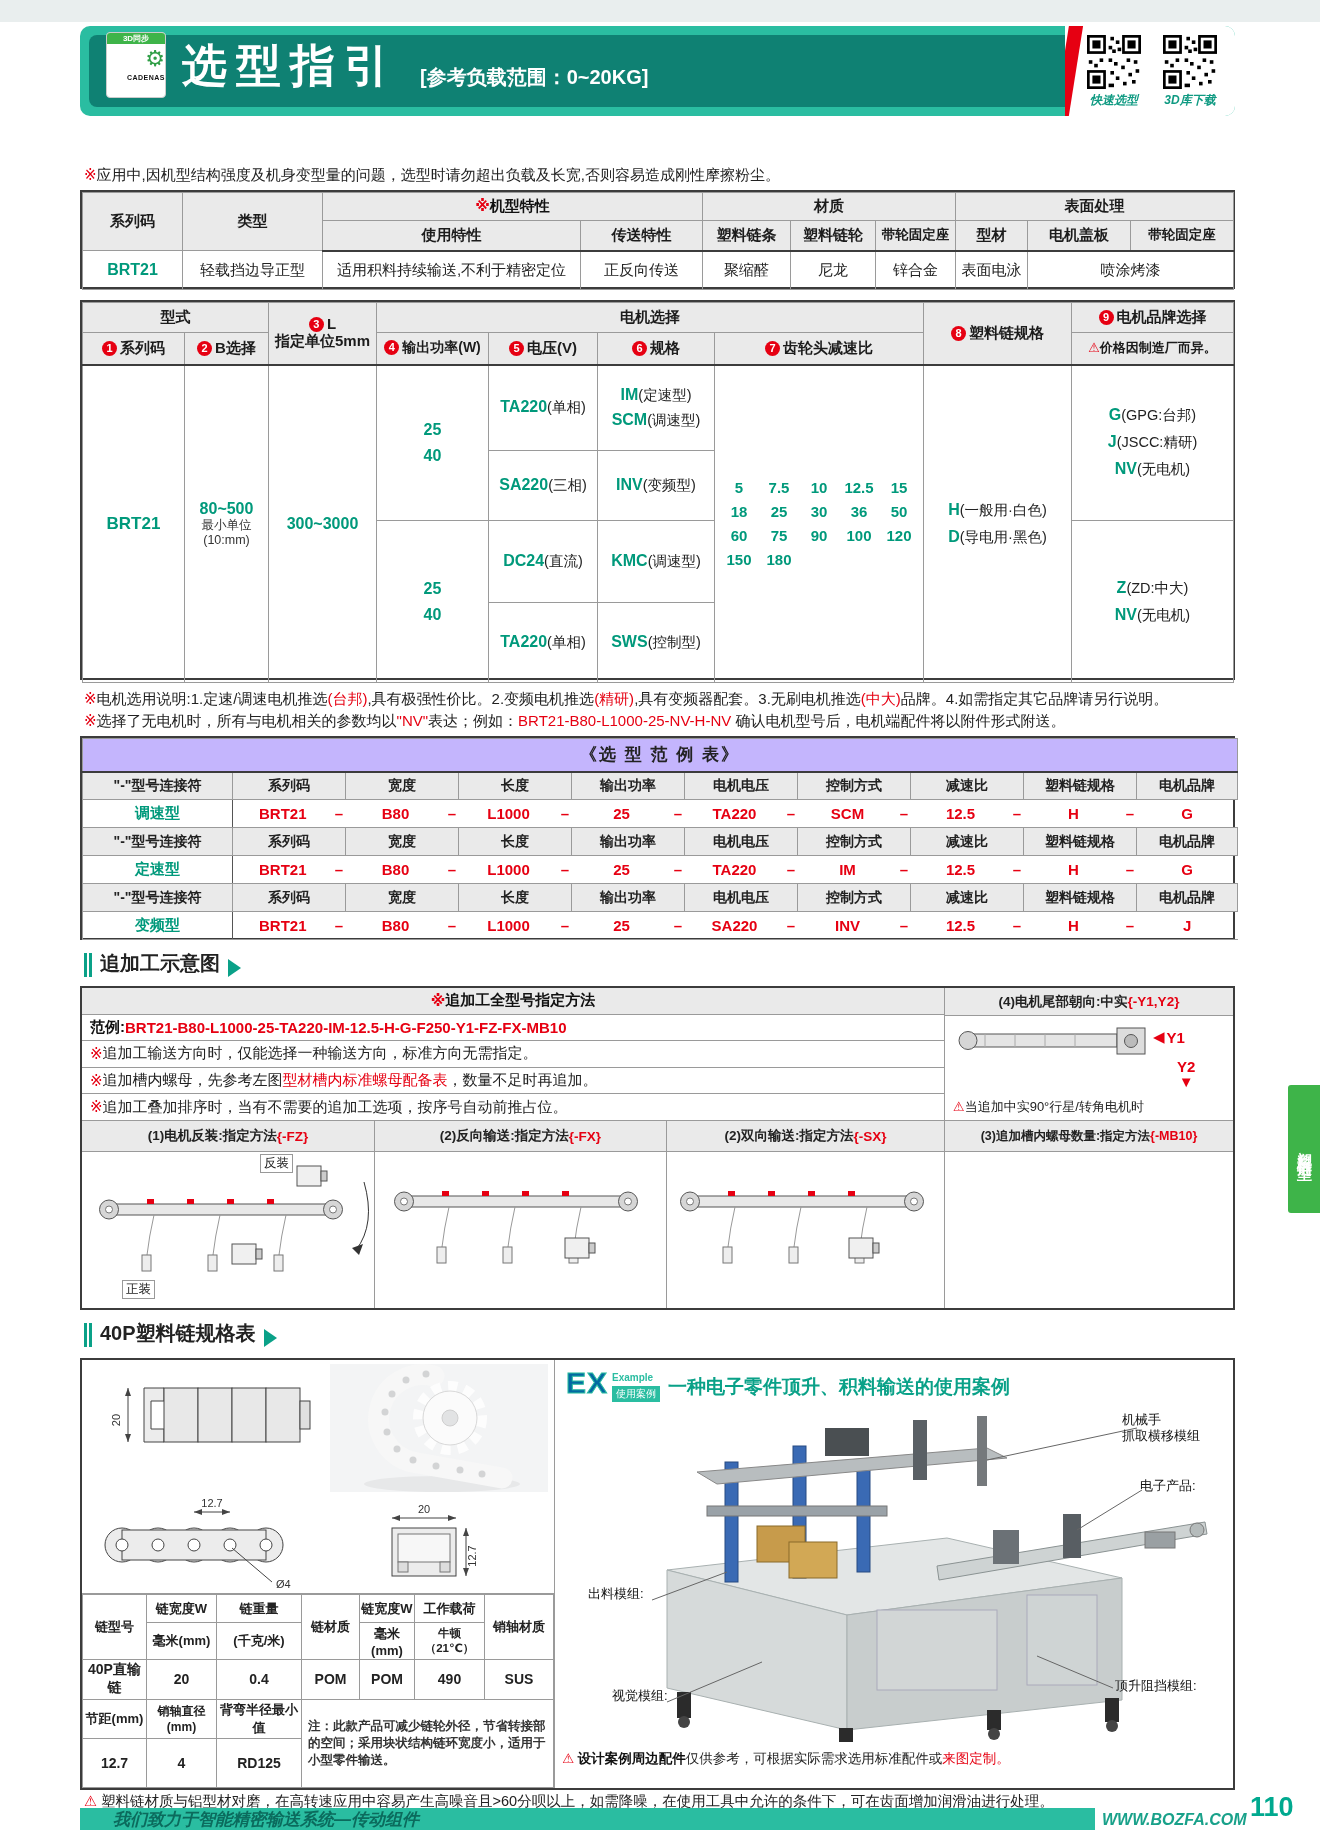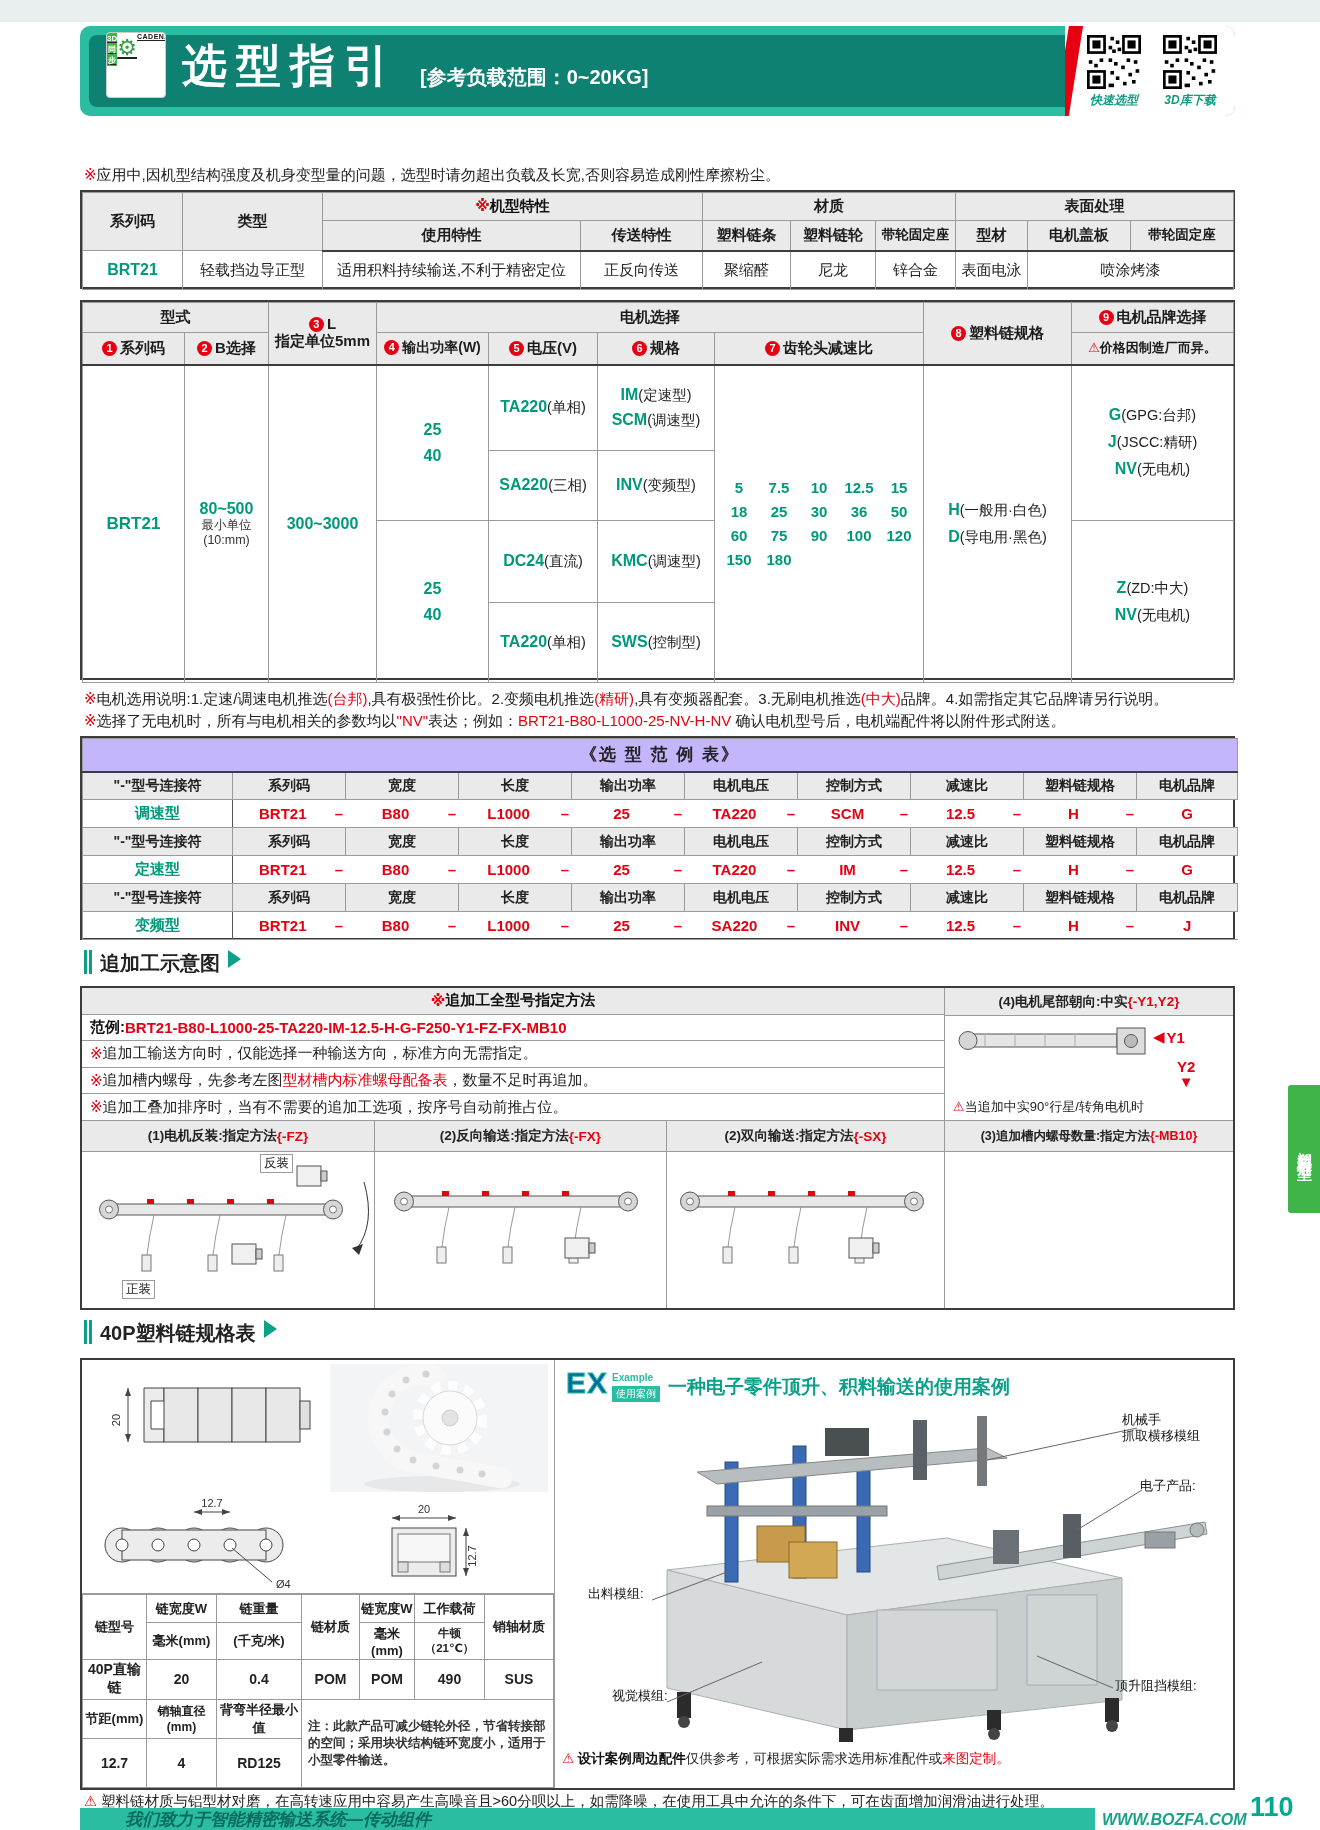--- a/index.html
+++ b/index.html
@@ -9,21 +9,21 @@
   .red{color:#e60012;}
   .redb{color:#e60012;font-weight:700;}
   .teal{color:#00997b;font-weight:700;}
   .bd{font-weight:700;color:#111;}
   
   #topstrip{left:0;top:0;width:1320px;height:22px;background:#e9eeee;}
   
   #banner{left:80px;top:26px;width:1155px;height:90px;background:#2abda1;border-radius:10px;}
   #banner-inner{position:absolute;left:9px;top:9px;right:9px;bottom:9px;background:#0f8173;border-radius:8px;}
   #logo{position:absolute;left:26px;top:6px;width:58px;height:64px;background:#fff;border-radius:4px;
-        display:flex;align-items:flex-start;overflow:hidden;border:1px solid #ccc;text-decoration:underline;}
+        display:flex;flex-direction:column;align-items:flex-end;overflow:hidden;border:1px solid #ccc;}
   #logo .lt{background:#3eb449;color:#fff;font-size:8px;font-weight:700;width:100%;text-align:center;line-height:11px;}
   #logo .lg{font-size:22px;line-height:30px;color:#2f9e46;}
   #logo .lb{font-size:7px;font-weight:700;color:#111;letter-spacing:.5px;}
   #banner-title{position:absolute;left:102px;top:10px;font-size:45px;font-weight:700;color:#fff;letter-spacing:9px;}
   #banner-sub{position:absolute;left:340px;top:38px;font-size:20px;color:#fff;font-weight:700;}
   #qr-panel{position:absolute;right:0;top:0;bottom:0;width:170px;background:#fff;border-radius:0 10px 10px 0;overflow:hidden;font-style:italic;}
   #qr-panel .stripe{position:absolute;left:-4px;top:-8px;width:14px;height:130%;background:#e60012;transform:rotate(9deg);}
   .qrbox{position:absolute;top:9px;width:54px;height:54px;}
   .qrlabel{position:absolute;top:66px;width:64px;text-align:center;font-size:12px;font-weight:700;color:#0f9a82;}
   
@@ -43,21 +43,21 @@
   .ratio span{font-weight:700;color:#00997b;font-size:15px;text-align:center;}
   
   .noteline{font-size:15px;color:#222;line-height:22px;white-space:nowrap;}
   
   #ext td.etitle{background:#c4b5fd;font-weight:700;font-size:17px;letter-spacing:2px;border-bottom:2px solid #3c3c3c;}
   #ext td.eh{background:#eaeaea;font-weight:700;font-size:14px;}
   #ext td.et{color:#00997b;font-weight:700;font-size:15px;border-right:1.5px solid #555;}
   #ext td.ev,#ext td.ed{border-left:none;border-right:none;color:#e60012;font-weight:700;font-size:15px;}
   #ext tr{border-bottom:1.5px solid #555;}
   
-  .sechead{position:absolute;display:flex;align-items:flex-start;gap:8px;}
+  .sechead{position:absolute;display:flex;align-items:flex-end;gap:8px;}
   .bars{width:8px;height:24px;background:linear-gradient(90deg,#0aa188 0 3px,#fff 3px 5px,#0aa188 5px 8px);}
   .sectitle{font-size:20px;font-weight:700;color:#222;}
   .tri{width:0;height:0;border-left:13px solid #0aa188;border-top:9px solid transparent;border-bottom:9px solid transparent;}
   
   #pm{display:flex;flex-direction:column;}
   #pm-top{display:grid;grid-template-columns:863px 288px;height:139px;border-bottom:1px solid #9a9a9a;}
   #pm-left{border-right:1px solid #9a9a9a;display:flex;flex-direction:column;}
   .pmrow{flex:1;border-bottom:1px solid #9a9a9a;display:flex;align-items:center;padding:0 8px;font-size:15px;}
   .pmrow:last-child{border-bottom:none;}
   .pmrow.gray{background:#eaeaea;justify-content:center;font-weight:700;}
@@ -81,21 +81,21 @@
   #spec-table td.v{font-size:14px;font-weight:700;}
   #spec-table td.notecell{text-align:left;font-size:12.5px;padding:2px 6px;line-height:17px;font-weight:700;color:#333;}
   #ex-area{position:relative;}
   .callout{position:absolute;font-size:13px;color:#111;line-height:16px;}
   #ex-badge{position:absolute;font-size:30px;font-weight:700;color:#0369a1;letter-spacing:1px;-webkit-text-stroke:1px #2abda1;}
   #ex-badge-en{position:absolute;font-size:10px;font-weight:700;color:#2abda1;}
   #ex-badge-cn{position:absolute;font-size:10px;color:#fff;background:#2abda1;padding:1px 4px;}
   #ex-title{position:absolute;font-size:19px;font-weight:700;color:#0aa188;}
   
   #footer-bar{left:80px;top:1808px;width:1015px;height:22px;background:#2abda1;display:flex;align-items:center;}
-  #footer-slogan{margin-left:45px;font-size:17px;font-weight:700;font-style:italic;color:#0b6b5d;text-align:right;}
+  #footer-slogan{margin-left:33px;font-size:17px;font-weight:700;font-style:italic;color:#0b6b5d;text-align:right;}
   #website{left:1102px;top:1811px;font-size:16px;font-weight:700;font-style:italic;color:#19a18a;}
   #pagenum{left:1250px;top:1792px;font-size:27px;font-weight:700;color:#00a98f;}
   #side-tab{left:1288px;top:1085px;width:32px;height:128px;background:#3eb449;color:#fff;
             writing-mode:vertical-rl;text-align:center;font-size:15px;font-weight:700;letter-spacing:5px;
             display:flex;align-items:center;justify-content:center;border-radius:3px 0 0 3px;}
   .dim{font-size:11px;fill:#333;}
 </style>
 </head>
 <body>
 

